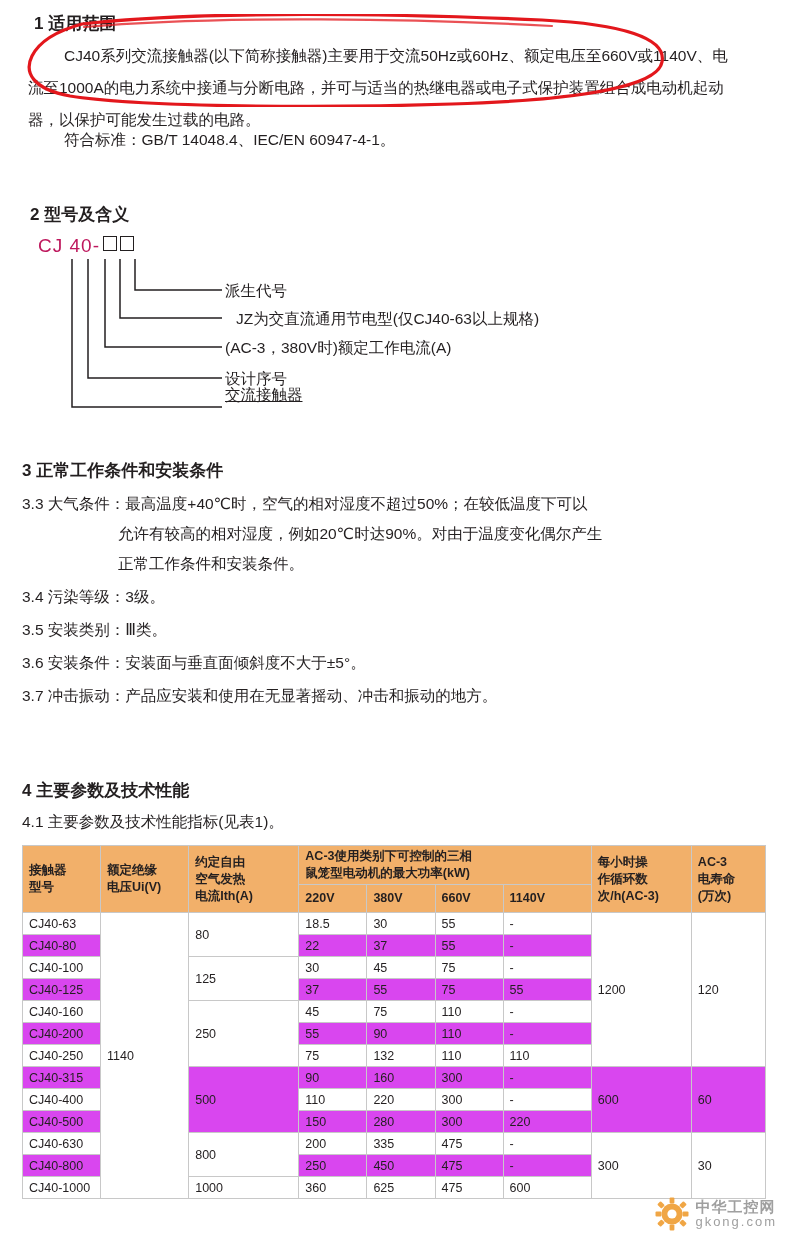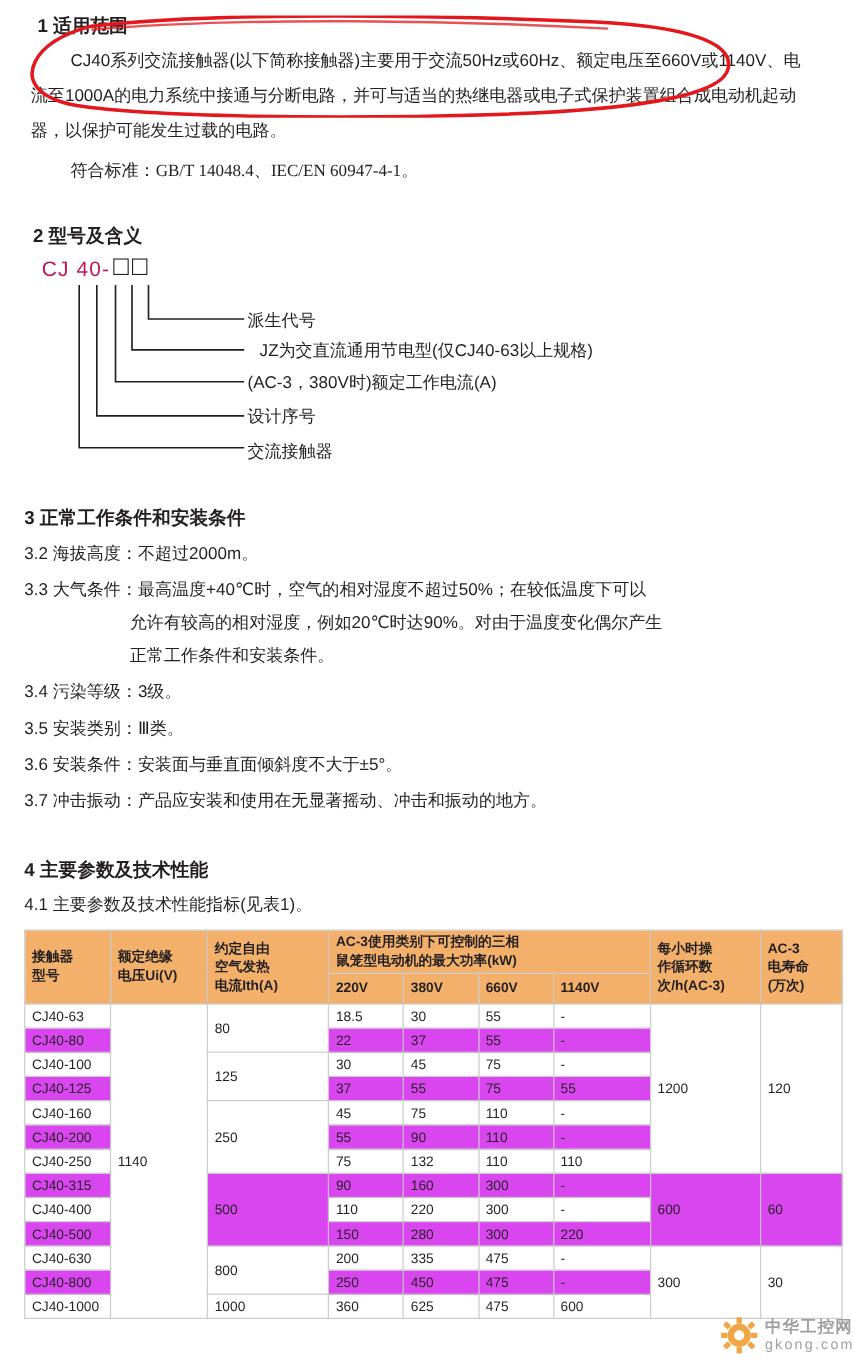--- a/index.html
+++ b/index.html
@@ -29,21 +29,21 @@
   .sec2-title{position:absolute;left:30px;top:203px;}
   .sec3-title{position:absolute;left:22px;top:459px;}
   .sec4-title{position:absolute;left:22px;top:779px;}
 
   .para{
     font-size:15.5px;
     line-height:32px;
     color:#231f20;
   }
   .p1{position:absolute;left:28px;top:40px;width:700px;text-indent:36px;}
-  .p2{position:absolute;left:28px;top:140px;width:700px;text-indent:36px;font-family:Liberation Serif, serif;}
+  .p2{position:absolute;left:28px;top:124px;width:700px;text-indent:36px;}
 
   
   .red-circle{
     position:absolute;
     left:22px;
     top:14px;
     width:646px;
     height:93px;
     pointer-events:none;
   }
@@ -154,26 +154,25 @@
       <path d="M113 24 L113 55 L200 55" fill="none" stroke="#231f20" stroke-width="1.5"></path>
       <path d="M98 24 L98 83 L200 83" fill="none" stroke="#231f20" stroke-width="1.5"></path>
       <path d="M83 24 L83 112 L200 112" fill="none" stroke="#231f20" stroke-width="1.5"></path>
       <path d="M66 24 L66 143 L200 143" fill="none" stroke="#231f20" stroke-width="1.5"></path>
       <path d="M50 24 L50 172 L200 172" fill="none" stroke="#231f20" stroke-width="1.5"></path>
     </svg>
     <div class="mlabel" style="left:203px;top:46px;">派生代号</div>
     <div class="mlabel" style="left:214px;top:74px;">JZ为交直流通用节电型(仅CJ40-63以上规格)</div>
     <div class="mlabel" style="left:203px;top:103px;">(AC-3，380V时)额定工作电流(A)</div>
     <div class="mlabel" style="left:203px;top:134px;">设计序号</div>
-    <div class="mlabel" style="left:203px;top:165px;">交流接触器</div>
+    <div class="mlabel" style="left:203px;top:150px;text-decoration:underline;">交流接触器</div>
   </div>
 
   <h2 class="sec-title sec3-title">3 正常工作条件和安装条件</h2>
   <div class="list3">
-    <div class="li">3.2 海拔高度：不超过2000m。</div>
     <div class="li">
       <span>3.3 大气条件：最高温度+40℃时，空气的相对湿度不超过50%；在较低温度下可以</span>
       <span class="ind">允许有较高的相对湿度，例如20℃时达90%。对由于温度变化偶尔产生</span>
       <span class="ind">正常工作条件和安装条件。</span>
     </div>
     <div class="li">3.4 污染等级：3级。</div>
     <div class="li">3.5 安装类别：Ⅲ类。</div>
     <div class="li">3.6 安装条件：安装面与垂直面倾斜度不大于±5°。</div>
     <div class="li">3.7 冲击振动：产品应安装和使用在无显著摇动、冲击和振动的地方。</div>
   </div>

